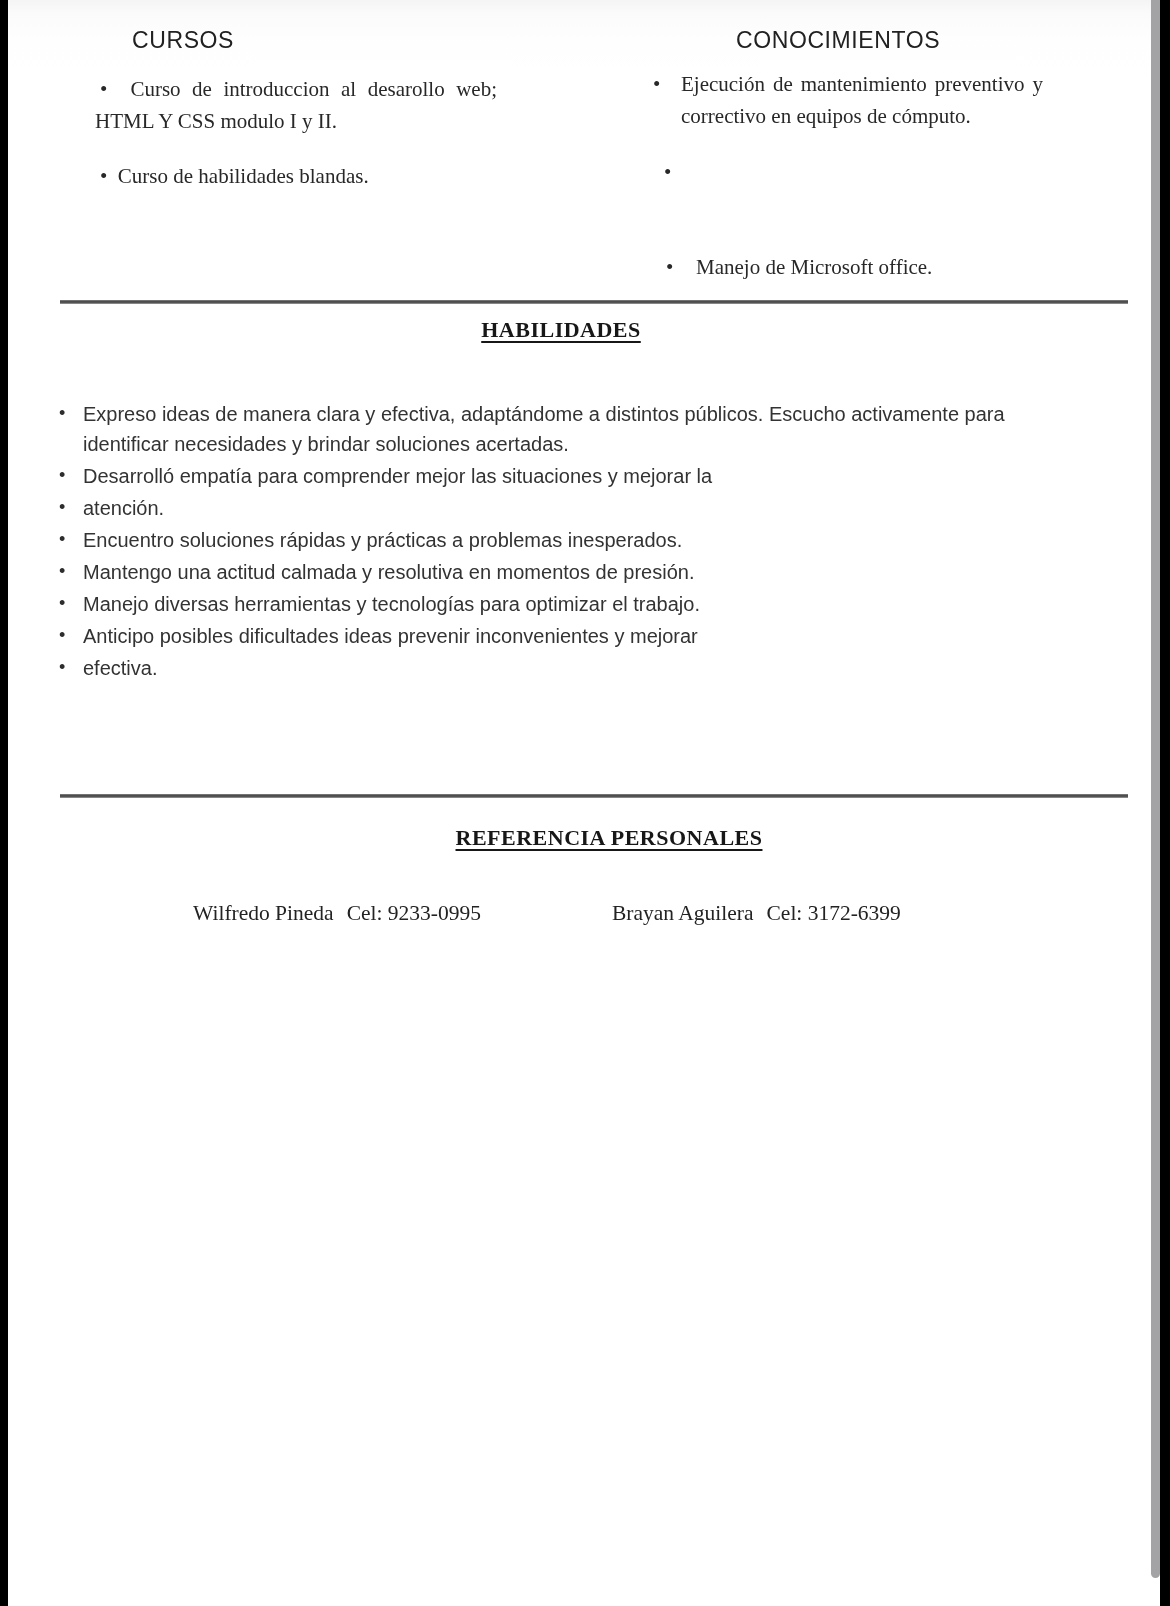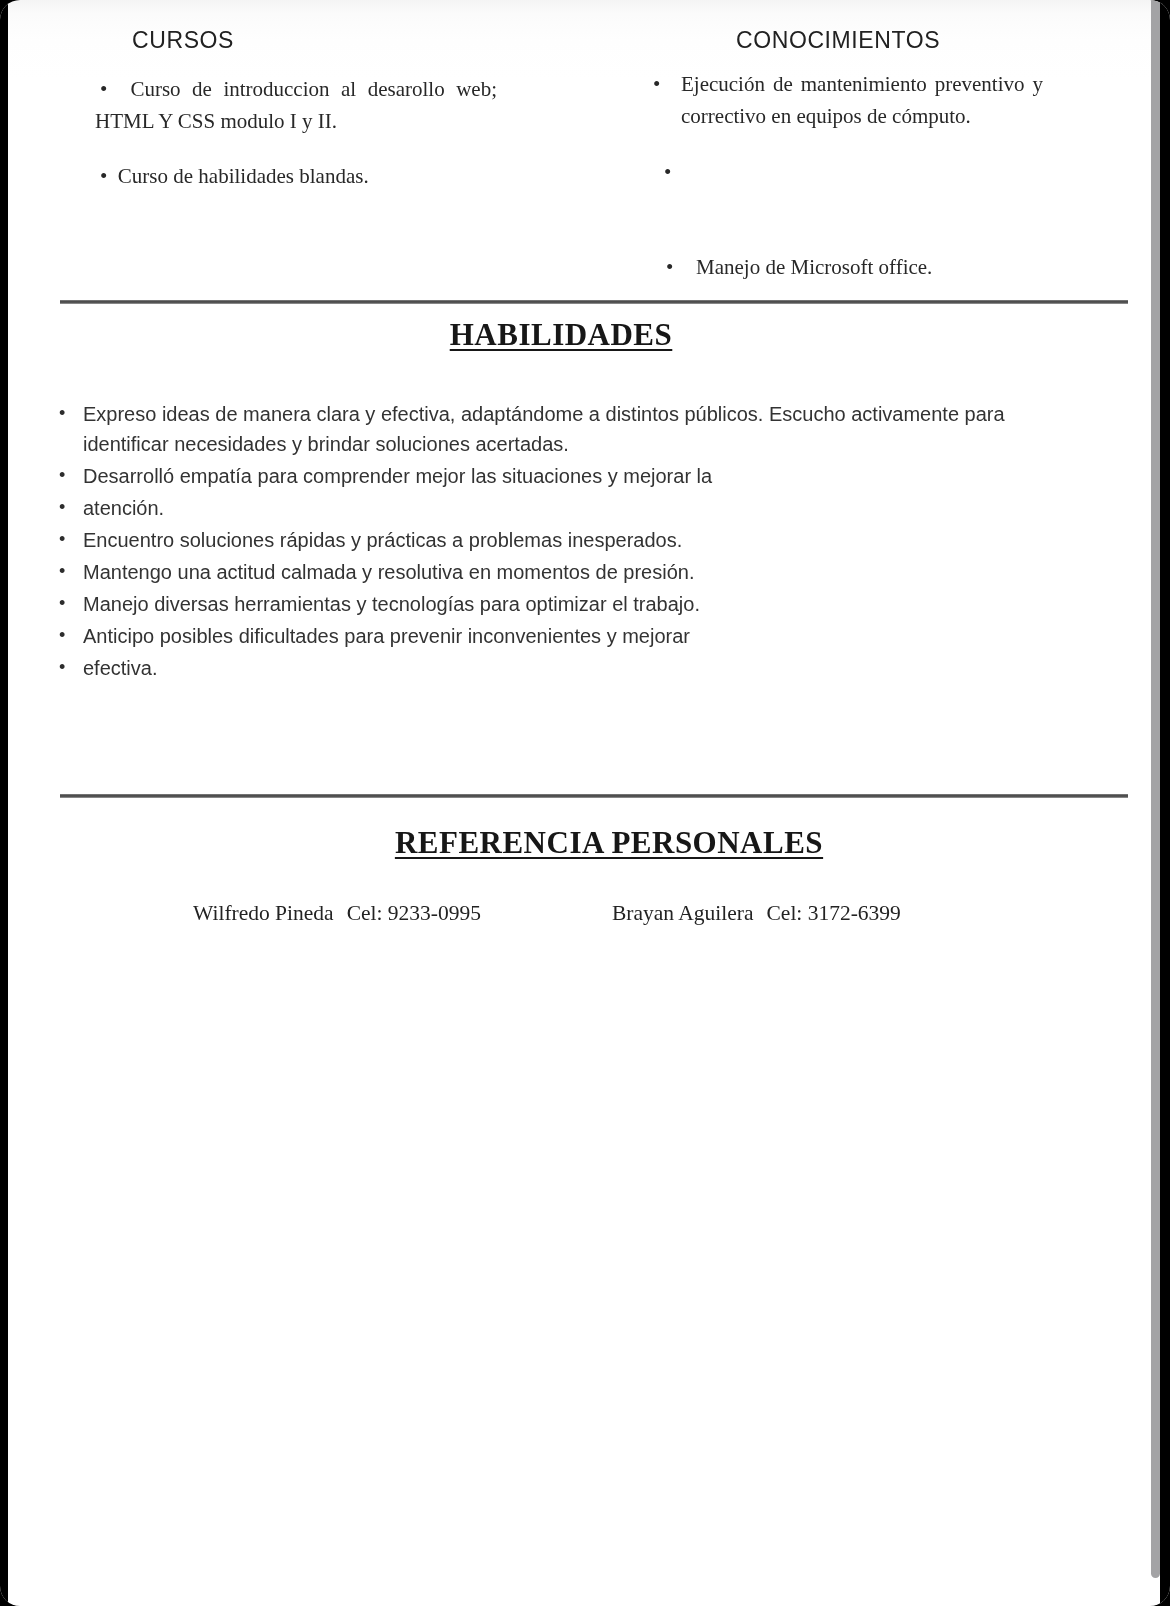--- a/index.html
+++ b/index.html
@@ -3,21 +3,20 @@
 <meta charset="utf-8">
 <style>
   html,body{margin:0;padding:0;background:#000;}
   .screen{
     position:relative;
     width:1170px;height:1606px;
     background:linear-gradient(180deg,#f4f4f4 0px,#fbfbfb 14px,#fefefe 40px,#ffffff 80px);
     overflow:hidden;
     font-family:"Liberation Serif", serif;
     color:#242424;
-    border-radius:20px;
   }
   .bezel{position:absolute;top:0;background:#000;height:1606px;}
   .bezel-left{left:0;width:8px;}
   .bezel-right{right:0;width:10px;}
   .scroll-thumb{
     position:absolute;top:0;left:1151px;width:9px;height:1578px;
     background:#a3a3a5;border-radius:0 0 5px 5px;
   }
   .col-title{
     position:absolute;
@@ -39,21 +38,21 @@
   .conoc-2{left:664px;top:156px;width:384px;box-sizing:border-box;}
   .conoc-3{left:666px;top:251px;width:400px;box-sizing:border-box;padding-left:30px;text-align:left;}
   .rule{
     position:absolute;left:60px;width:1068px;height:4px;
     background:linear-gradient(180deg,#8f8f8f 0%,#4b4b4b 30%,#545454 65%,#a2a2a2 100%);
   }
   .rule-1{top:300px;}
   .rule-2{top:794px;}
   .big-head{
     position:absolute;left:0;width:1122px;text-align:center;
-    font-family:"Liberation Serif", serif;font-weight:700;font-size:31px;
+    font-family:"Liberation Serif", serif;font-weight:700;font-size:22px;
     letter-spacing:0.5px;color:#171717;
     text-decoration:underline;text-decoration-thickness:2px;text-underline-offset:4px;
   }
   .h-habilidades{top:317px;}
   .h-referencias{top:825px;padding-left:48px;}
   .skills{
     position:absolute;left:59px;top:399px;width:1005px;
     list-style:none;margin:0;padding:0;
     font-family:"Liberation Sans", sans-serif;
     font-size:20px;line-height:30px;color:#333333;
@@ -103,21 +102,21 @@
 
   <div class="big-head h-habilidades">HABILIDADES</div>
 
   <ul class="skills">
     <li><span class="dot">•</span><span>Expreso ideas de manera clara y efectiva, adaptándome a distintos públicos. Escucho activamente para identificar necesidades y brindar soluciones acertadas.</span></li>
     <li><span class="dot">•</span><span>Desarrolló empatía para comprender mejor las situaciones y mejorar la</span></li>
     <li><span class="dot">•</span><span>atención.</span></li>
     <li><span class="dot">•</span><span>Encuentro soluciones rápidas y prácticas a problemas inesperados.</span></li>
     <li><span class="dot">•</span><span>Mantengo una actitud calmada y resolutiva en momentos de presión.</span></li>
     <li><span class="dot">•</span><span>Manejo diversas herramientas y tecnologías para optimizar el trabajo.</span></li>
-    <li><span class="dot">•</span><span>Anticipo posibles dificultades para prevenir inconvenientes y mejorar</span></li>
+    <li><span class="dot">•</span><span>Anticipo posibles dificultades ideas prevenir inconvenientes y mejorar</span></li>
     <li><span class="dot">•</span><span>efectiva.</span></li>
   </ul>
 
   <div class="rule rule-2"></div>
 
   <div class="big-head h-referencias">REFERENCIA PERSONALES</div>
 
   <div class="refs-row">
     <span class="ref ref-1">
       <span>Wilfredo Pineda</span><span class="cel">Cel: 9233-0995</span>

